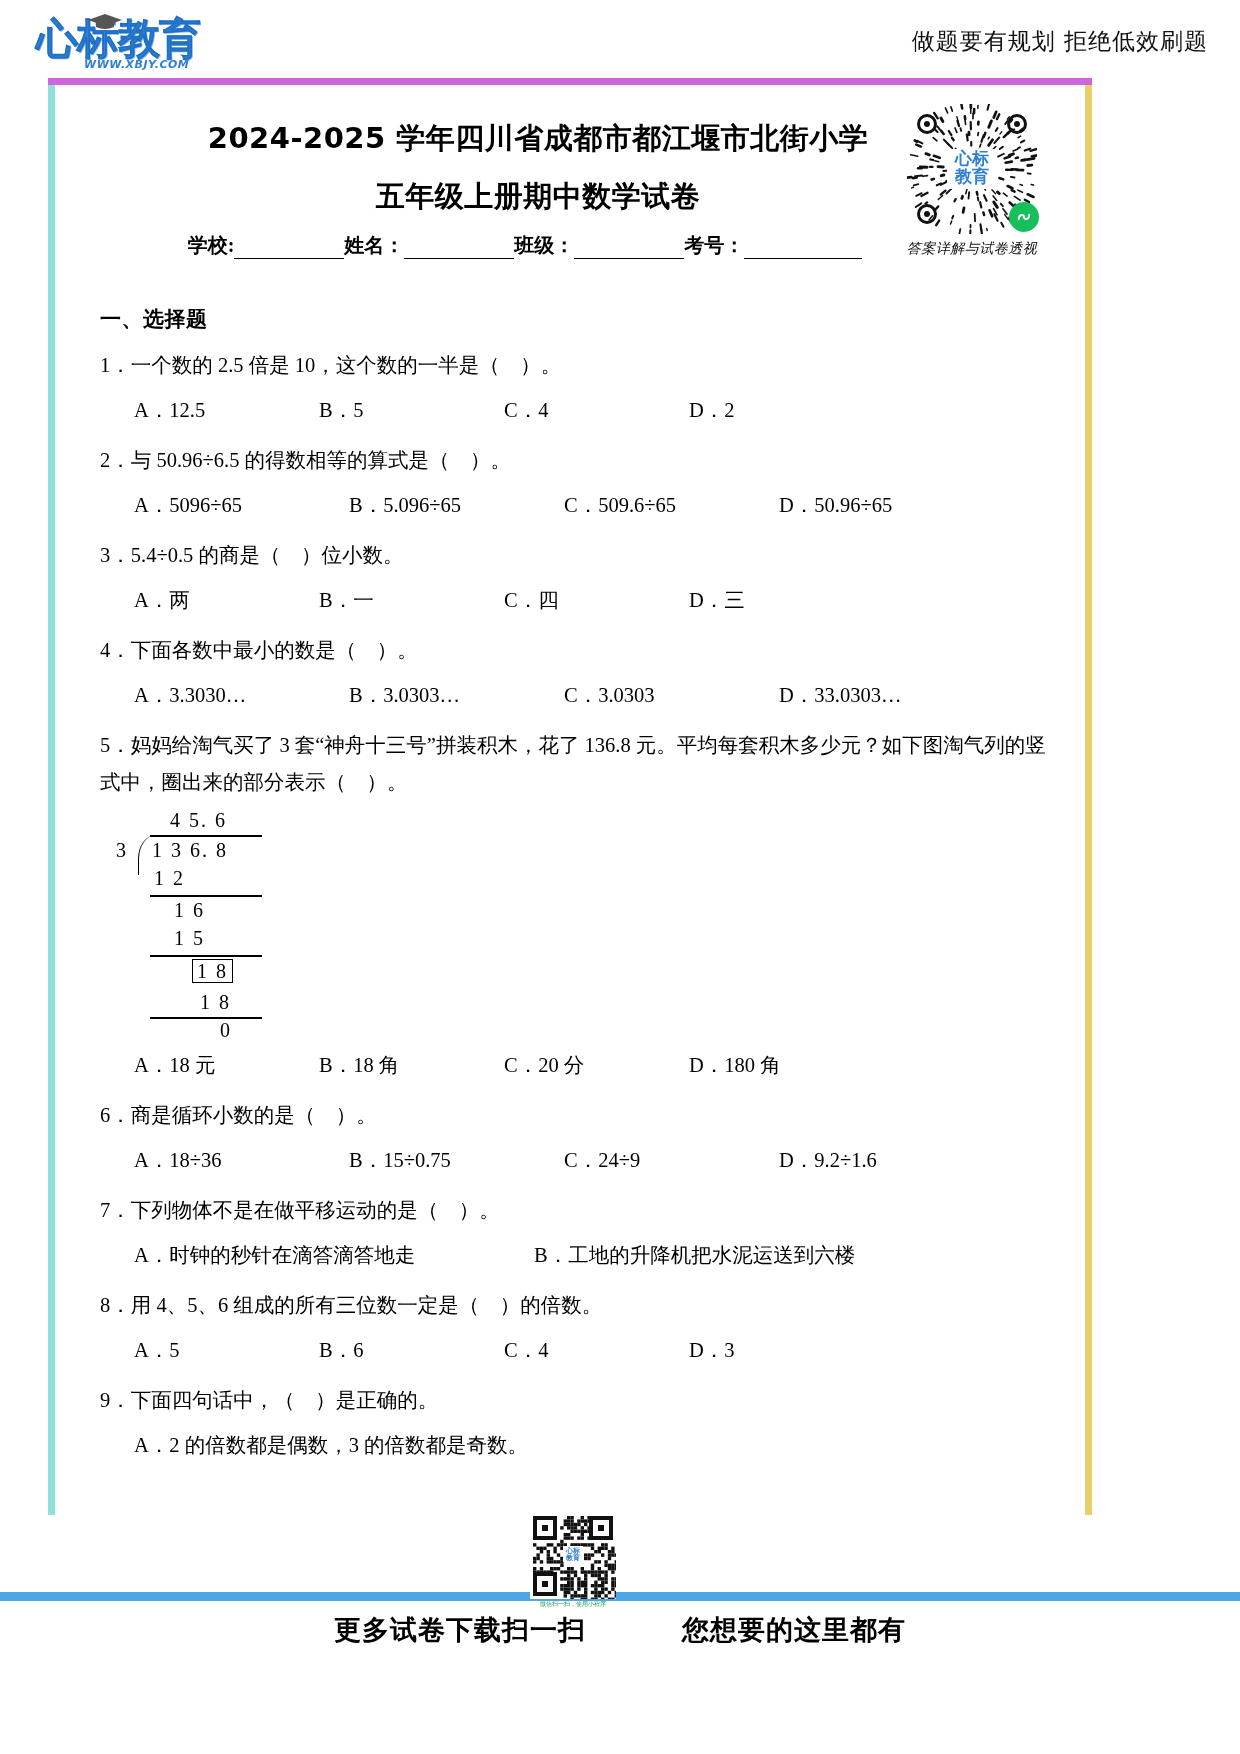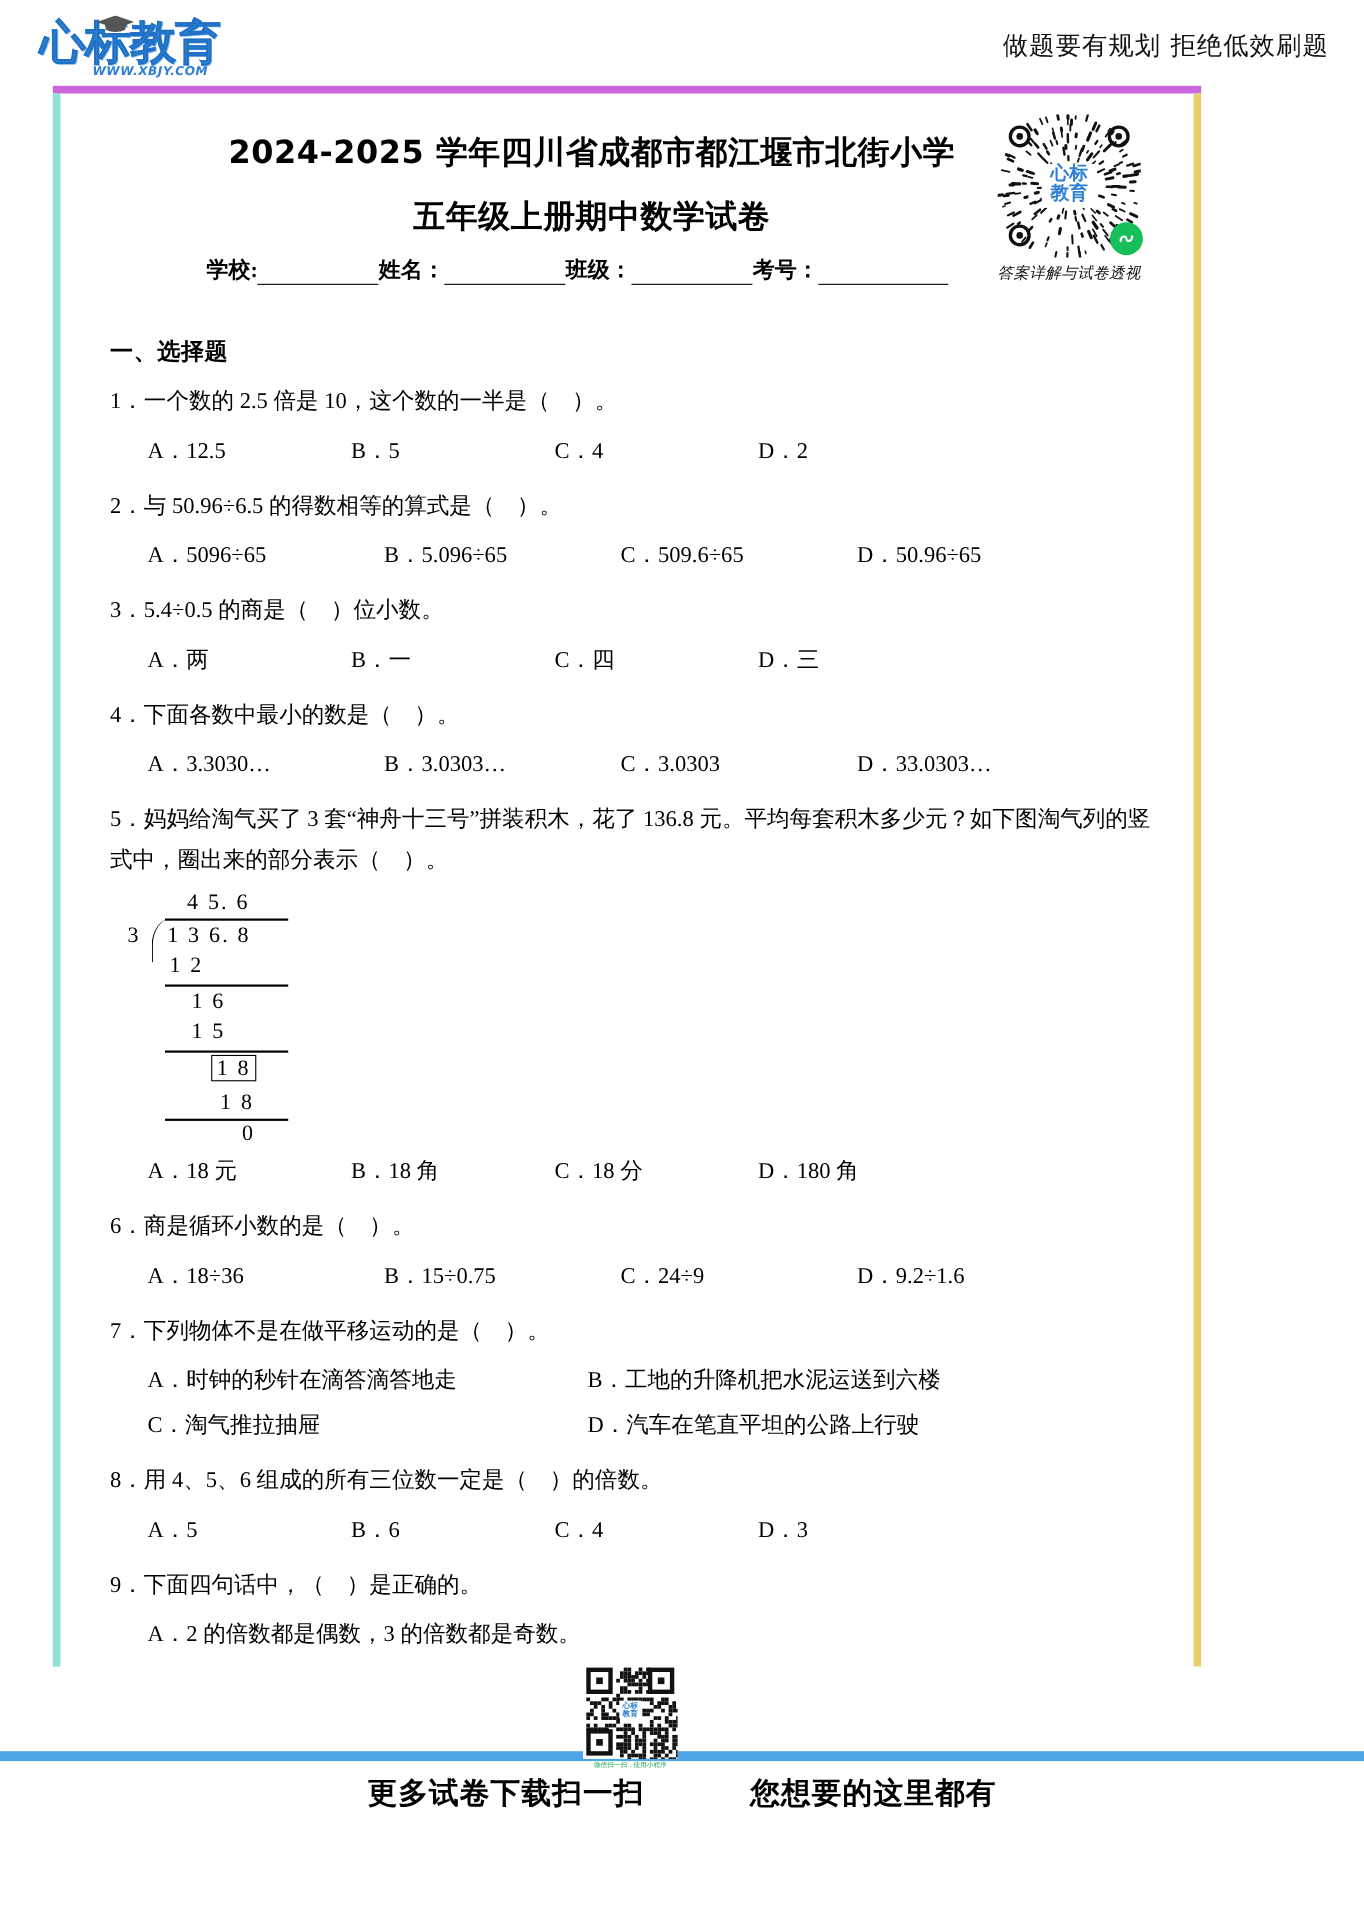--- a/index.html
+++ b/index.html
@@ -482,40 +482,36 @@
 
       <div class="dg" style="left:92px; top:182px;">1 8</div>
       <div class="dline" style="left:42px; top:208px; width:112px;"></div>
 
       <div class="dg" style="left:112px; top:210px;">0</div>
     </div>
 
     <div class="opt-row cols4">
       <span class="opt">A．18 元</span>
       <span class="opt">B．18 角</span>
-      <span class="opt">C．18 分</span>
+      <span class="opt">C．20 分</span>
       <span class="opt">D．180 角</span>
     </div>
 
     <div class="q-stem">6．商是循环小数的是（　）。</div>
     <div class="opt-row cols4 wide">
       <span class="opt">A．18÷36</span>
       <span class="opt">B．15÷0.75</span>
       <span class="opt">C．24÷9</span>
       <span class="opt">D．9.2÷1.6</span>
     </div>
 
     <div class="q-stem">7．下列物体不是在做平移运动的是（　）。</div>
     <div class="opt-row cols2">
       <span class="opt">A．时钟的秒针在滴答滴答地走</span>
       <span class="opt">B．工地的升降机把水泥运送到六楼</span>
-    </div>
-    <div class="opt-row cols2">
-      <span class="opt">C．淘气推拉抽屉</span>
-      <span class="opt">D．汽车在笔直平坦的公路上行驶</span>
     </div>
 
     <div class="q-stem">8．用 4、5、6 组成的所有三位数一定是（　）的倍数。</div>
     <div class="opt-row cols4">
       <span class="opt">A．5</span>
       <span class="opt">B．6</span>
       <span class="opt">C．4</span>
       <span class="opt">D．3</span>
     </div>
 

